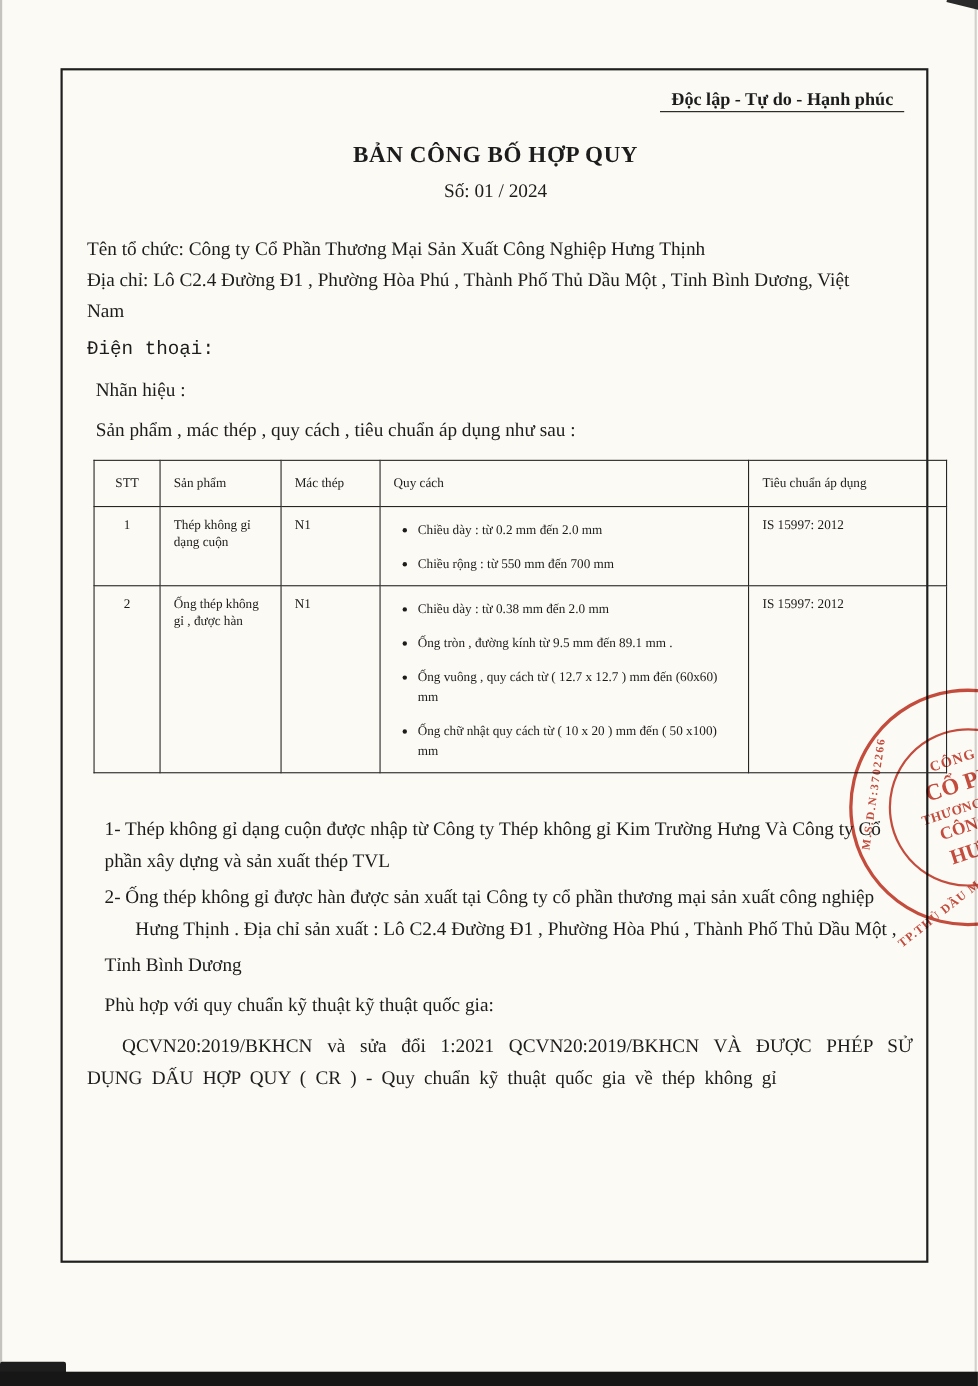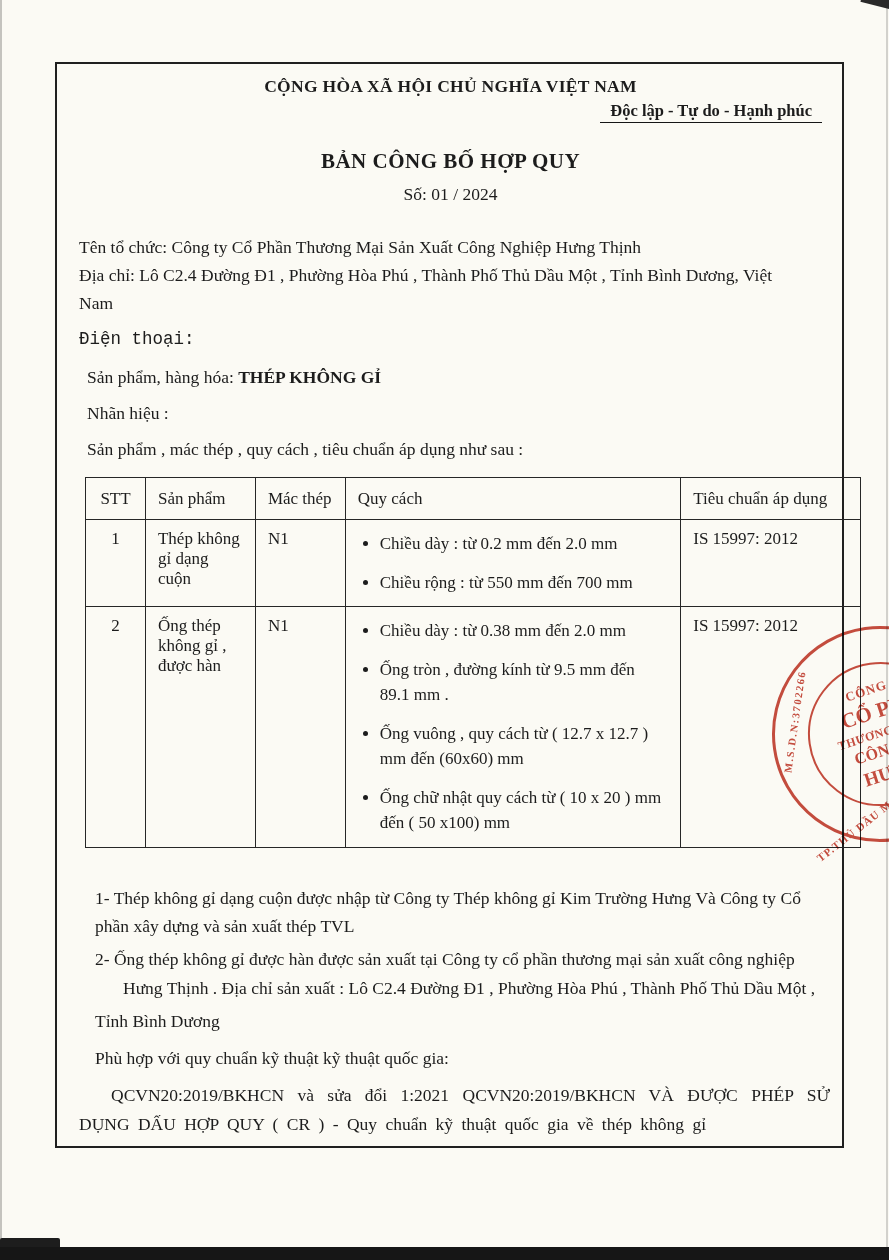--- a/index.html
+++ b/index.html
@@ -42,21 +42,21 @@
   .p-product { margin-top:10px; padding-left:8px; }
   .p-product b { font-weight:bold; }
   .p-brand { margin-top:8px; padding-left:8px; }
   .p-intro { margin-top:8px; padding-left:8px; }
 
   table.spec {
     margin-top:14px;
     margin-left:6px;
     width:776px;
     border-collapse:collapse;
-    font-size:17px;
+    font-size:12px;
   }
   table.spec th, table.spec td {
     border:1.6px solid #262626;
     padding:9px 12px;
     text-align:left;
     vertical-align:top;
     font-weight:400;
   }
   table.spec th { height:42px; vertical-align:middle; }
   .col-stt { width:60px; text-align:center !important; }
@@ -126,34 +126,30 @@
 
 <div class="page">
 
   <div class="scan-left-line"></div>
   <div class="scan-right-line"></div>
   <div class="scan-top-right"></div>
 
   <div class="frame">
     <div class="content">
 
-      <div class="nat-title">CỘNG HÒA XÃ HỘI CHỦ NGHĨA VIỆT NAM</div>
       <div class="motto">
         <span>Độc lập - Tự do - Hạnh phúc</span>
       </div>
 
       <div class="doc-title">BẢN CÔNG BỐ HỢP QUY</div>
       <div class="doc-number">Số: 01 / 2024</div>
 
       <div class="para p-org">Tên tổ chức: Công ty Cổ Phần Thương Mại Sản Xuất Công Nghiệp Hưng Thịnh</div>
       <div class="para p-address">Địa chỉ: Lô C2.4 Đường Đ1 , Phường Hòa Phú , Thành Phố Thủ Dầu Một , Tỉnh Bình Dương, Việt Nam</div>
       <div class="para p-phone">Điện thoại:</div>
-      <div class="para p-product">
-        <span>Sản phẩm, hàng hóa: </span><b>THÉP KHÔNG GỈ</b>
-      </div>
       <div class="para p-brand">Nhãn hiệu :</div>
       <div class="para p-intro">Sản phẩm , mác thép , quy cách , tiêu chuẩn áp dụng như sau :</div>
 
       <table class="spec">
         <thead>
           <tr>
             <th class="col-stt">STT</th>
             <th class="col-sp">Sản phẩm</th>
             <th class="col-mt">Mác thép</th>
             <th class="col-qc">Quy cách</th>

